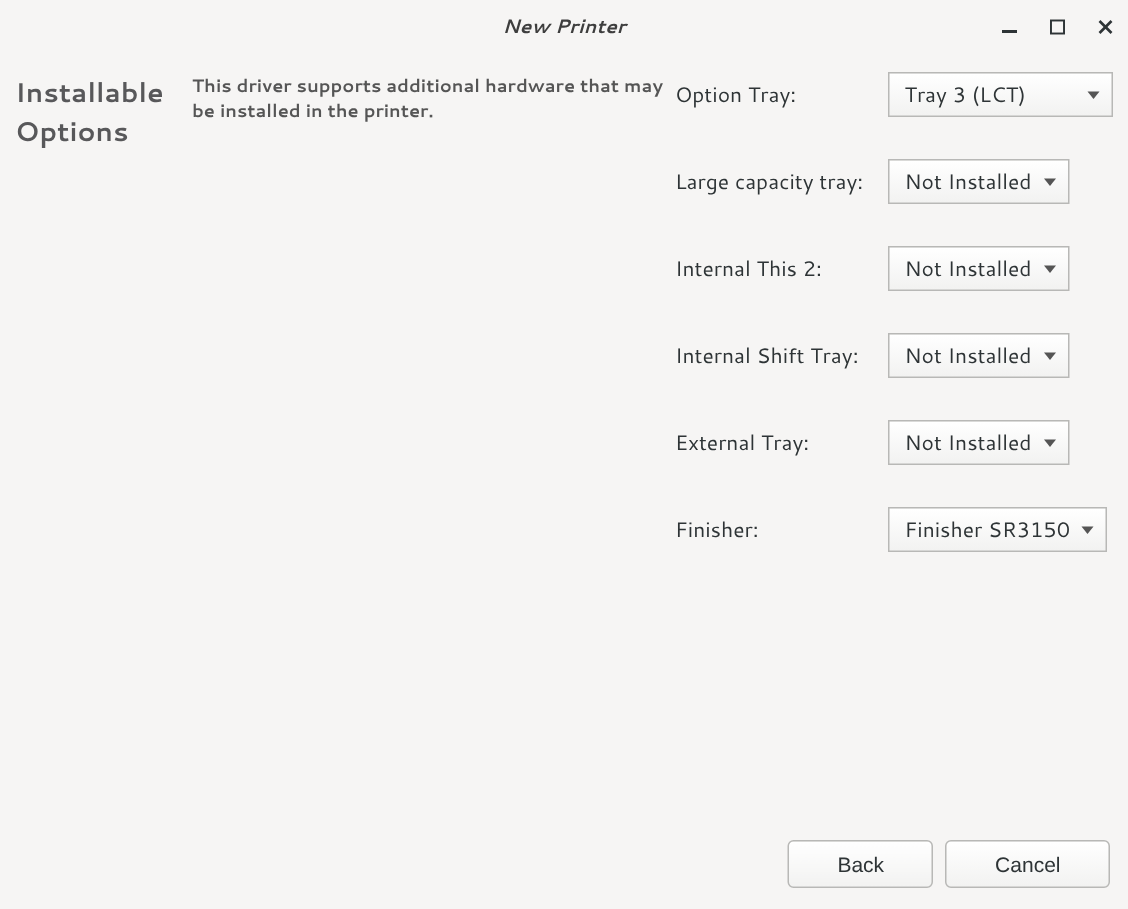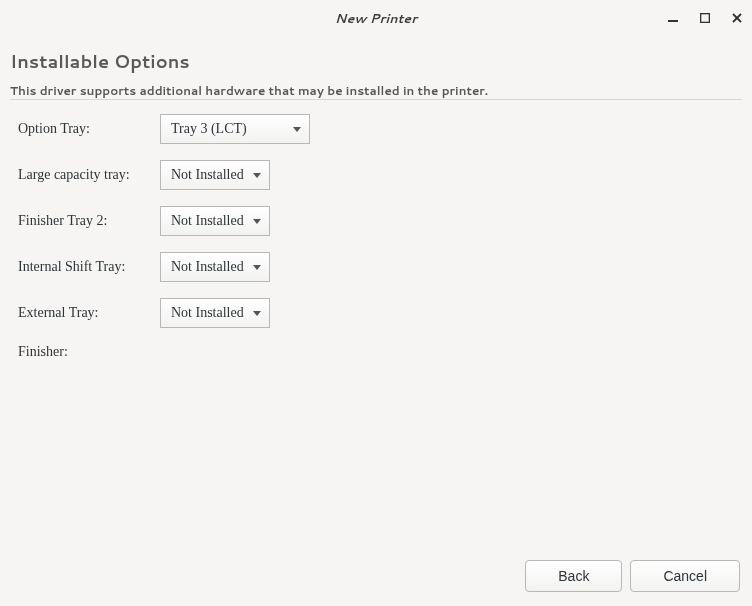--- a/index.html
+++ b/index.html
@@ -49,21 +49,21 @@
       align-items: center;
       justify-content: center;
       cursor: pointer;
       color: #2e3436;
     }
     .win-btn svg { display: block; }
     .content {
       flex: 1;
       padding: 12px 10px 0 10px;
       display: flex;
-      flex-direction: column;
+      flex-direction: row;
       overflow: hidden;
     }
     .section-title {
       font-size: 18px;
       font-weight: bold;
       color: #58585a;
       margin-bottom: 8px;
     }
     .description {
       font-size: 12px;
@@ -71,23 +71,22 @@
       font-weight: bold;
     }
     .hr {
       border: none;
       border-top: 1px solid #d7d7d5;
       margin-bottom: 14px;
     }
     .options-grid {
       display: flex;
       flex-direction: column;
-      gap: 16px;
+      gap: 28px;
       padding-left: 8px;
-      font-family: Liberation Serif, serif;
     }
     .option-row {
       display: flex;
       align-items: center;
       gap: 14px;
     }
     .option-label {
       width: 128px;
       font-size: 14px;
       color: #2e3436;
@@ -180,21 +179,21 @@
 
     <div class="option-row">
       <div class="option-label">Large capacity tray:</div>
       <div class="select">
         <span>Not Installed</span>
         <span class="caret"></span>
       </div>
     </div>
 
     <div class="option-row">
-      <div class="option-label">Finisher Tray 2:</div>
+      <div class="option-label">Internal This 2:</div>
       <div class="select">
         <span>Not Installed</span>
         <span class="caret"></span>
       </div>
     </div>
 
     <div class="option-row">
       <div class="option-label">Internal Shift Tray:</div>
       <div class="select">
         <span>Not Installed</span>
@@ -205,20 +204,24 @@
     <div class="option-row">
       <div class="option-label">External Tray:</div>
       <div class="select">
         <span>Not Installed</span>
         <span class="caret"></span>
       </div>
     </div>
 
     <div class="option-row">
       <div class="option-label">Finisher:</div>
+      <div class="select">
+        <span>Finisher SR3150</span>
+        <span class="caret"></span>
+      </div>
     </div>
 
   </div>
 </div>
 
 <div class="footer">
   <button class="btn">Back</button>
   <button class="btn">Cancel</button>
 </div>
 

